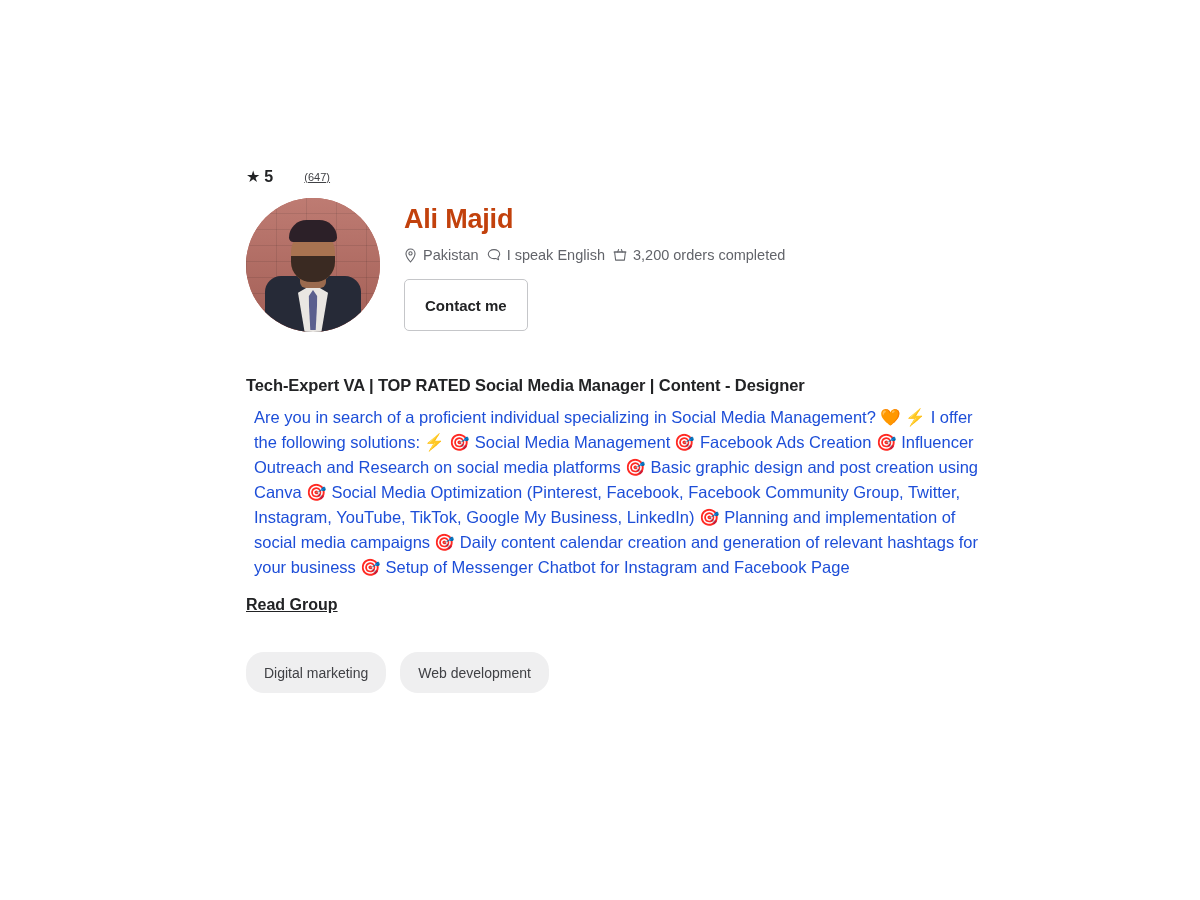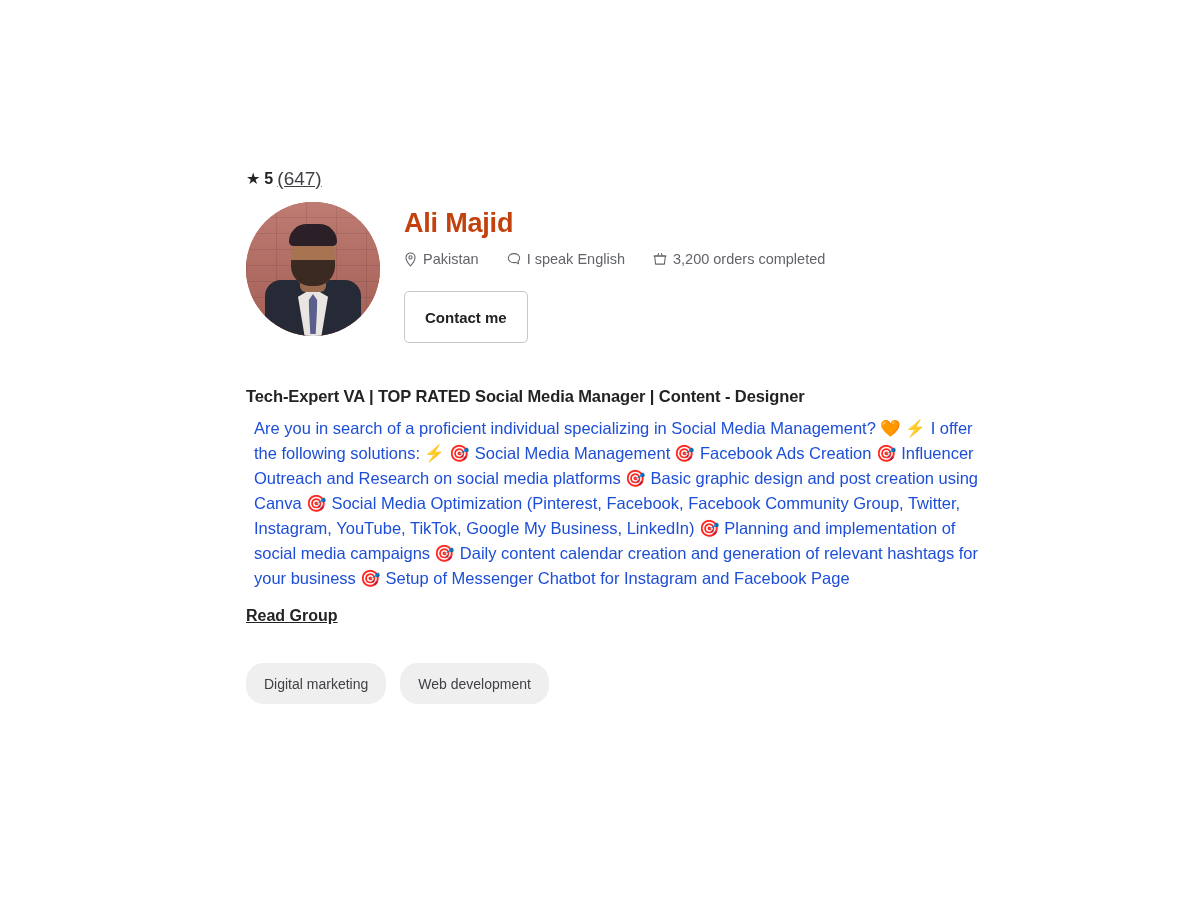--- a/index.html
+++ b/index.html
@@ -43,24 +43,25 @@
     color: #222325;
     position: relative;
     top: 0px;
   }
   .rating-value {
     font-weight: 700;
     font-size: 16px;
     letter-spacing: 0.1px;
   }
   .rating-count {
-    font-size: 19px;
+    font-size: 11px;
     color: #404145;
     text-decoration: underline;
     cursor: pointer;
+    margin-left: 27px;
   }
 
   
   .header {
     display: flex;
     align-items: flex-start;
     gap: 24px;
   }
   .avatar {
     width: 134px;
@@ -155,24 +156,24 @@
     font-size: 27px;
     font-weight: 700;
     line-height: 1.15;
     letter-spacing: -0.2px;
     color: #c2410c;
     margin: 0 0 12px 0;
   }
   .meta-row {
     display: flex;
     align-items: center;
-    gap: 28px;
+    gap: 8px;
     font-size: 14.5px;
     color: #62646a;
-    margin-bottom: 24px;
+    margin-bottom: 16px;
   }
   .meta-item {
     display: flex;
     align-items: center;
     gap: 6px;
     white-space: nowrap;
   }
   .meta-item svg { display: block; }
   .contact-btn {
     display: inline-flex;

